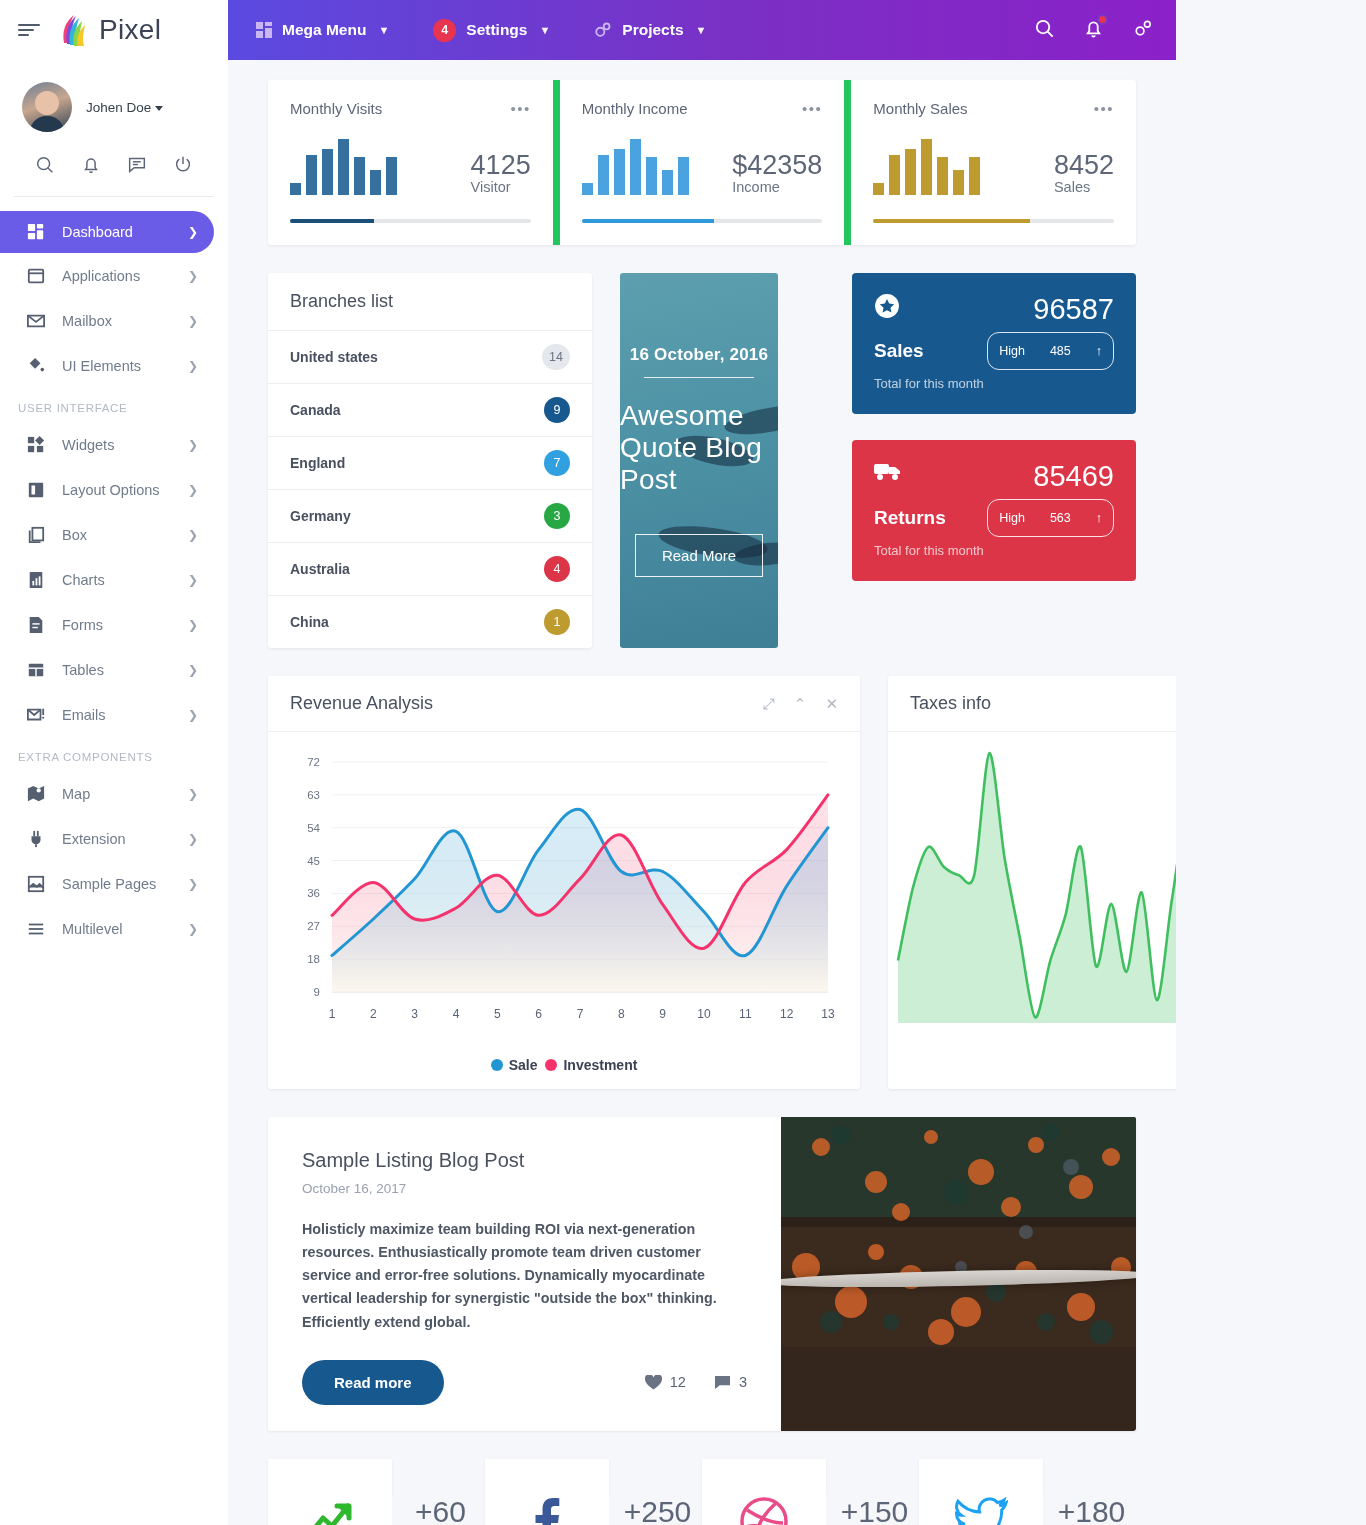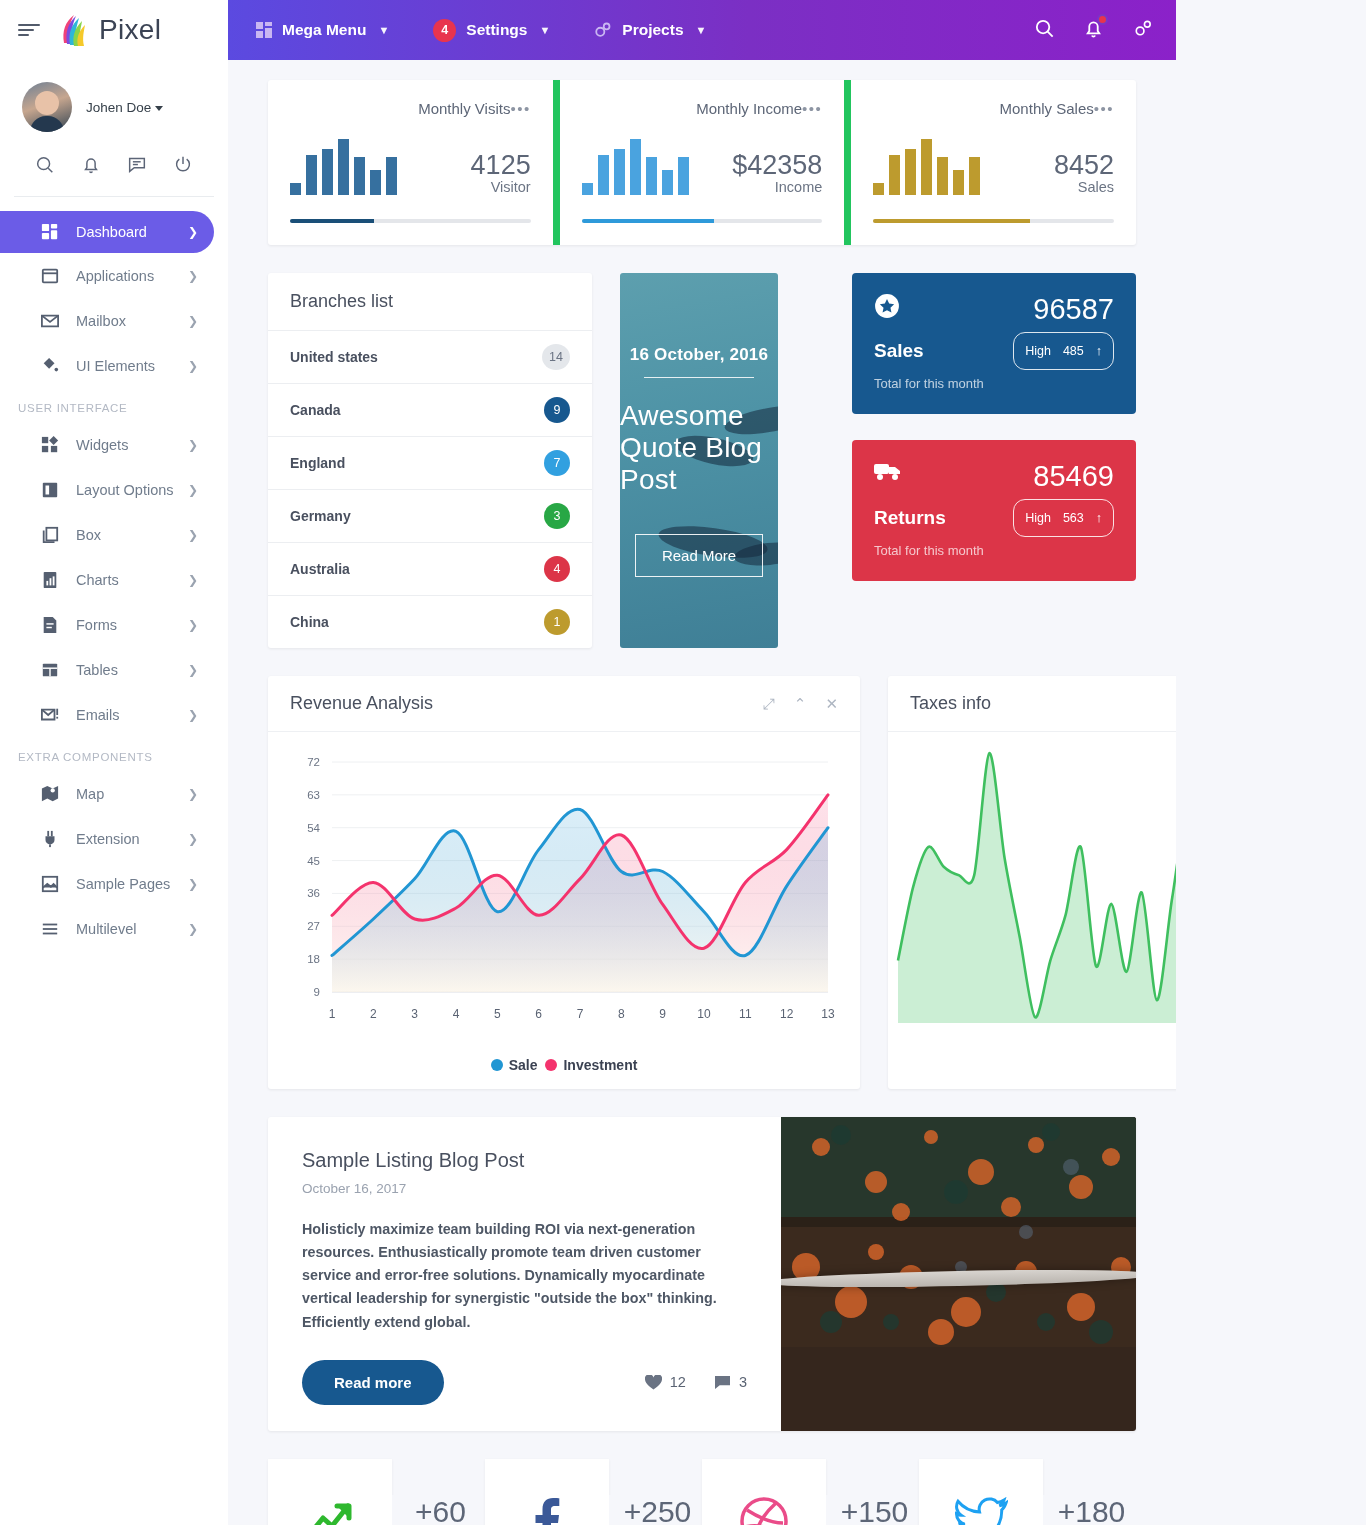--- a/index.html
+++ b/index.html
@@ -31,21 +31,21 @@
                    border-radius:16px 16px 0 0; background:#24384e; z-index:2; }
   .uname { font-size:13.5px; color:#36404a; }
   .caret { display:inline-block; border-left:4px solid transparent; border-right:4px solid transparent;
            border-top:5px solid #36404a; margin-left:4px; vertical-align:middle; }
 
   .qicons { display:flex; justify-content:space-around; padding:22px 22px 0 22px; }
   .qicons svg { stroke:#5c6577; fill:none; stroke-width:1.6; }
   .divider { height:1px; background:#e9ecef; margin:20px 14px 0 14px; }
 
   .nav { padding-top:14px; }
-  .nav-item { display:flex; align-items:center; height:45px; padding-left:40px; gap:17px;
+  .nav-item { display:flex; align-items:center; height:45px; padding-left:26px; gap:17px;
               color:#707c8c; font-size:14.5px; cursor:pointer; position:relative; }
   .nav-item .chev { position:absolute; right:30px; font-size:12px; color:#9aa3b0; }
   .nav-item.active { background:#6b5ce7; color:#fff; border-radius:0 30px 30px 0;
                      margin-right:14px; height:42px; }
   .nav-item.active .chev { color:#fff; right:16px; }
   .nav-icon { width:19px; height:19px; flex:0 0 19px; display:flex; align-items:center; justify-content:center; }
   .nav-icon svg { width:18px; height:18px; }
   .sec-label { font-size:11.5px; color:#b3b9c4; letter-spacing:.7px; padding:14px 0 8px 18px; }
 
   
@@ -62,27 +62,27 @@
   .notif-dot { position:absolute; right:-3px; top:-3px; width:11px; height:11px; border-radius:50%;
                background:#e8344e; border:2px solid #7a36c6; }
 
   .content { flex:1; overflow:hidden; padding:20px 40px 0 40px; background:#f6f7fb; }
   .card { background:#fff; border-radius:3px; box-shadow:0 1px 3px rgba(0,0,0,.07); }
 
   
   .stat-strip { display:flex; background:#fff; border-radius:3px; box-shadow:0 1px 3px rgba(0,0,0,.07); }
   .stat-cell { flex:1; padding:20px 22px 22px 22px; position:relative; }
   .stat-cell + .stat-cell { border-left:7px solid #22c55e; }
-  .stat-head { display:flex; justify-content:flex-end; align-items:center; }
+  .stat-head { display:flex; justify-content:space-between; align-items:center; }
   .stat-title { font-size:15px; color:#5d6677; }
   .dots { color:#8d95a3; letter-spacing:1.5px; font-size:15px; cursor:pointer; }
   .stat-body { display:flex; align-items:flex-end; justify-content:space-between; margin-top:18px; height:60px; }
   .minibars { display:flex; align-items:flex-end; gap:5px; height:56px; }
   .minibars span { width:11px; display:block; }
-  .stat-num { text-align:right; }
+  .stat-num { }
   .stat-num b { font-size:27px; font-weight:400; color:#5d6677; display:block; line-height:1.05; }
   .stat-num i { font-style:normal; font-size:14.5px; color:#6b7484; }
   .progress { height:4px; background:#e4e6ea; border-radius:3px; margin-top:24px; overflow:hidden; }
   .progress i { display:block; height:100%; }
 
   
   .row2 { display:flex; gap:28px; margin-top:28px; }
   .branches { width:324px; flex:0 0 324px; }
   .br-title { padding:18px 22px; font-size:18px; color:#49505f; border-bottom:1px solid #eceef1; }
   .br-row { display:flex; align-items:center; justify-content:space-between;
@@ -106,21 +106,21 @@
   .rstats { width:330px; flex:0 0 330px; display:flex; flex-direction:column; gap:26px; }
   .big-stat { border-radius:4px; color:#fff; padding:20px 22px 18px 22px; position:relative; height:141px;margin-left:46px; }
   .bs-blue { background:#17588f; }
   .bs-red  { background:#dc3548; }
   .bs-top { display:flex; justify-content:space-between; align-items:flex-start; }
   .bs-num { font-size:29px; font-weight:400; }
   .bs-mid { display:flex; justify-content:space-between; align-items:center; margin-top:6px; }
   .bs-label { font-size:19px; font-weight:bold; }
   .bs-sub { font-size:13px; opacity:.72; margin-top:6px; }
   .chip { border:1px solid rgba(255,255,255,.85); border-radius:12px; padding:11px 11px;
-          font-size:12.5px; display:inline-flex; gap:12px; align-items:center; }
+          font-size:12.5px; display:inline-flex; gap:25px; align-items:center; }
 
   
   .row3 { display:flex; gap:28px; margin-top:28px; }
   .chart-card { background:#fff; border-radius:3px; box-shadow:0 1px 3px rgba(0,0,0,.07); }
   .cc-left { flex:1; }
   .cc-right { width:414px; flex:0 0 414px; }
   .cc-head { display:flex; align-items:center; justify-content:space-between;
              padding:17px 22px; border-bottom:1px solid #eef0f3; }
   .cc-title { font-size:18px; color:#49505f; }
   .cc-tools { display:flex; gap:19px; color:#aeb6c2; }

